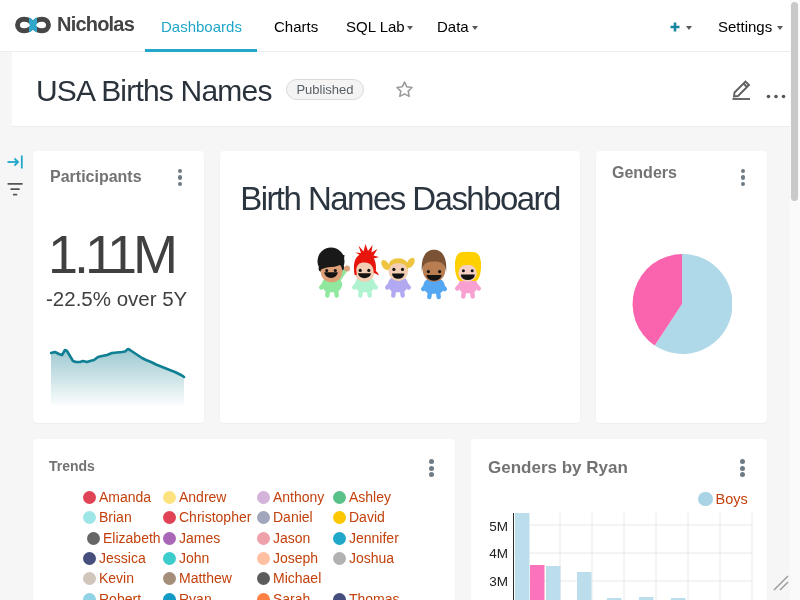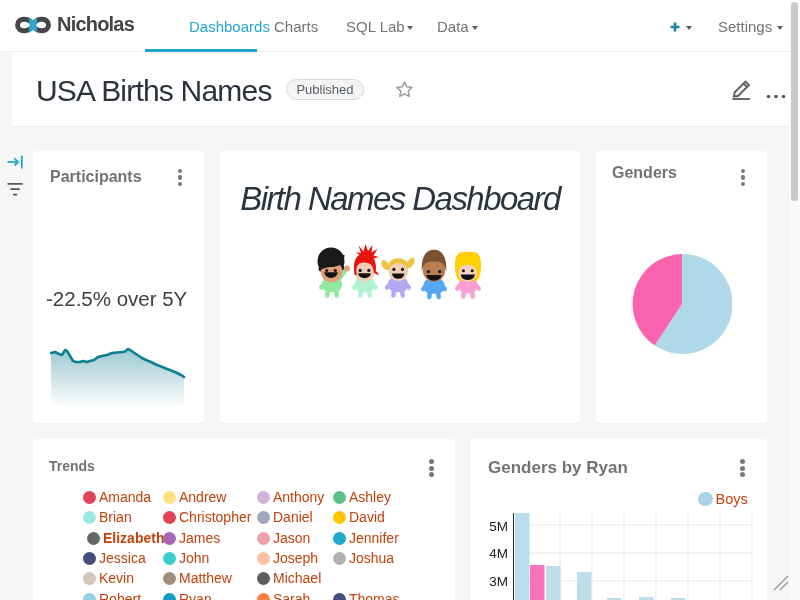--- a/index.html
+++ b/index.html
@@ -1,21 +1,21 @@
 <!DOCTYPE html>
 <html><head>
 <meta charset="utf-8">
 <style>
 * { margin:0; padding:0; box-sizing:border-box; }
 html,body { width:800px; height:600px; overflow:hidden; }
 body { font-family:"Liberation Sans", sans-serif; background:#F6F6F6; position:relative; }
 .abs { position:absolute; }
 
 #nav { position:absolute; left:0; top:0; width:800px; height:52px; background:#fff; border-bottom:1px solid #EDEDED; }
-.navitem { position:absolute; top:18px; font-size:15px; color:#737373; }
+.navitem { position:absolute; top:18px; font-size:15px; color:#000000; }
 .caret { position:absolute; width:0; height:0; border-left:3.5px solid transparent; border-right:3.5px solid transparent; border-top:4.5px solid #5A5A5A; top:25.5px; }
 
 #titlebar { position:absolute; left:12px; top:52px; width:800px; height:75px; background:#fff; border-bottom:1px solid #EDEDED; }
 
 .card { position:absolute; background:#fff; border-radius:4px; box-shadow:0 1px 2px rgba(0,0,0,0.04); }
 .ctitle { position:absolute; font-size:16px; font-weight:bold; color:#737373; }
 .kebab { position:absolute; width:5px; }
 .kebab div { width:4.4px; height:4.4px; border-radius:50%; background:#6E7B85; margin-bottom:2px; }
 .kebab2 div { width:5px; height:5px; border-radius:50%; background:#6E7B85; margin-bottom:1.6px; }
 
@@ -30,21 +30,21 @@
     <defs>
         <clipPath id="midclip">
           <rect x="15" y="0" width="8" height="20"></rect>
         </clipPath>
       </defs>
     <path id="lem" d="M19 10 C 15.5 2, 3.5 2.5, 3.5 10 C 3.5 17.5, 15.5 18, 19 10 C 22.5 2, 34.5 2.5, 34.5 10 C 34.5 17.5, 22.5 18, 19 10 Z" fill="none" stroke="#474747" stroke-width="4.9"></path>
     <path d="M19 10 C 15.5 2, 3.5 2.5, 3.5 10 C 3.5 17.5, 15.5 18, 19 10 C 22.5 2, 34.5 2.5, 34.5 10 C 34.5 17.5, 22.5 18, 19 10 Z" fill="none" stroke="#2FA6CA" stroke-width="4.9" clip-path="url(#midclip)"></path>
   </svg>
   <div class="abs" style="left:57px;top:13px;font-size:20px;font-weight:bold;color:#444;letter-spacing:-0.8px;">Nicholas</div>
 
-  <div class="navitem" style="left:161px;color:#20A7C9;margin-left:28px;">Dashboards</div>
+  <div class="navitem" style="left:161px;color:#20A7C9;">Dashboards</div>
   <div class="abs" style="left:145px;top:49px;width:112px;height:3px;background:#20A7C9;"></div>
   <div class="navitem" style="left:274px;">Charts</div>
   <div class="navitem" style="left:346px;">SQL Lab</div>
   <div class="caret" style="left:407px;"></div>
   <div class="navitem" style="left:437px;">Data</div>
   <div class="caret" style="left:471.5px;"></div>
   <svg class="abs" style="left:670px;top:21.5px;" width="10" height="10" viewBox="0 0 10 10">
       <path d="M5 0.5 V9.5 M0.5 5 H9.5" stroke="#1985A0" stroke-width="2.6"></path>
     </svg>
   <div class="caret" style="left:686px;"></div>
@@ -88,34 +88,35 @@
   </g>
 </svg>
 
 <div class="card" style="left:33px;top:151px;width:171px;height:272px;">
   <div class="ctitle" style="left:17px;top:17px;font-weight:600;">Participants</div>
   <div class="kebab" style="left:145px;top:18px;">
       <div></div>
       <div></div>
       <div></div>
     </div>
+  <div class="abs" style="left:15px;top:72px;font-size:54px;color:#404040;letter-spacing:-4px;">1.11M</div>
   <div class="abs" style="left:13px;top:136px;font-size:20.5px;color:#404040;">-22.5% over 5Y</div>
   <svg class="abs" style="left:17px;top:192px;" width="138" height="64" viewBox="0 0 138 64">
     <defs>
       <linearGradient id="areagrad" x1="0" y1="0" x2="0" y2="1">
         <stop offset="0" stop-color="#137E90" stop-opacity="0.42"></stop>
         <stop offset="1" stop-color="#137E90" stop-opacity="0.02"></stop>
       </linearGradient>
     </defs>
     <path d="M1 10 L5 9 L9 11 L12 12 L15 7 L17 8 L20 13 L23 18 L26 19 L30 19 L33 18 L37 19 L40 18 L44 17 L48 14 L52 13 L57 12 L62 10 L67 9.5 L72 9 L75 8.5 L78 6 L80 7 L83 9 L86 11 L89 13 L92 15 L96 17 L101 19 L106 21.5 L111 23.5 L116 25.5 L121 27.5 L125 29 L129 31 L132 32.5 L134 34 L134 62 L1 62 Z" fill="url(#areagrad)" stroke="none"></path>
     <path d="M1 10 L5 9 L9 11 L12 12 L15 7 L17 8 L20 13 L23 18 L26 19 L30 19 L33 18 L37 19 L40 18 L44 17 L48 14 L52 13 L57 12 L62 10 L67 9.5 L72 9 L75 8.5 L78 6 L80 7 L83 9 L86 11 L89 13 L92 15 L96 17 L101 19 L106 21.5 L111 23.5 L116 25.5 L121 27.5 L125 29 L129 31 L132 32.5 L134 34" fill="none" stroke="#0F7F93" stroke-width="2.6" stroke-linejoin="round" stroke-linecap="round"></path>
   </svg>
 </div>
 
-<div class="card" style="left:220px;top:151px;width:360px;height:272px;font-style:italic;">
+<div class="card" style="left:220px;top:151px;width:360px;height:272px;">
   <div class="abs" style="left:0;top:29px;width:360px;text-align:center;font-size:33px;color:#2B3540;letter-spacing:-1.55px;">Birth Names Dashboard</div>
   <div class="abs" style="left:96px;top:92px;" id="kids">
     <svg width="170" height="58" viewBox="0 0 170 58" style="overflow:visible">
       <g>
           <g fill="#90E79E" stroke="#90E79E" stroke-width="4.4" stroke-linecap="round">
             <rect x="8.0" y="36" width="16" height="11" rx="5.5"></rect>
             <line x1="10.5" y1="38.5" x2="5.199999999999999" y2="44.5"></line>
             <line x1="22" y1="37.5" x2="29" y2="27.5"></line>
             <line x1="12" y1="46.5" x2="11.3" y2="52.5"></line>
             <line x1="20" y1="46.5" x2="20.7" y2="52.5"></line>
@@ -219,21 +220,21 @@
   <div class="li" style="left:50px;top:50px;"><span class="dot" style="background:#E04355"></span>Amanda</div>
   <div class="li" style="left:130px;top:50px;"><span class="dot" style="background:#FDE380"></span>Andrew</div>
   <div class="li" style="left:224px;top:50px;"><span class="dot" style="background:#D3B3DA"></span>Anthony</div>
   <div class="li" style="left:300px;top:50px;"><span class="dot" style="background:#5AC189"></span>Ashley</div>
 
   <div class="li" style="left:50px;top:70px;"><span class="dot" style="background:#9EE5E5"></span>Brian</div>
   <div class="li" style="left:130px;top:70px;"><span class="dot" style="background:#E04355"></span>Christopher</div>
   <div class="li" style="left:224px;top:70px;"><span class="dot" style="background:#A1A6BD"></span>Daniel</div>
   <div class="li" style="left:300px;top:70px;"><span class="dot" style="background:#FCC700"></span>David</div>
 
-  <div class="li" style="left:54px;top:91px;font-weight:bold;"><span class="dot" style="background:#666666"></span>Elizabeth</div>
+  <div class="li" style="left:54px;top:91px;"><span class="dot" style="background:#666666"></span>Elizabeth</div>
   <div class="li" style="left:130px;top:91px;"><span class="dot" style="background:#A868B7"></span>James</div>
   <div class="li" style="left:224px;top:91px;"><span class="dot" style="background:#EFA1AA"></span>Jason</div>
   <div class="li" style="left:300px;top:91px;"><span class="dot" style="background:#1FA8C9"></span>Jennifer</div>
 
   <div class="li" style="left:50px;top:111px;"><span class="dot" style="background:#454E7C"></span>Jessica</div>
   <div class="li" style="left:130px;top:111px;"><span class="dot" style="background:#3CCCCB"></span>John</div>
   <div class="li" style="left:224px;top:111px;"><span class="dot" style="background:#FEC0A1"></span>Joseph</div>
   <div class="li" style="left:300px;top:111px;"><span class="dot" style="background:#B2B2B2"></span>Joshua</div>
 
   <div class="li" style="left:50px;top:131px;"><span class="dot" style="background:#D1C6BC"></span>Kevin</div>

